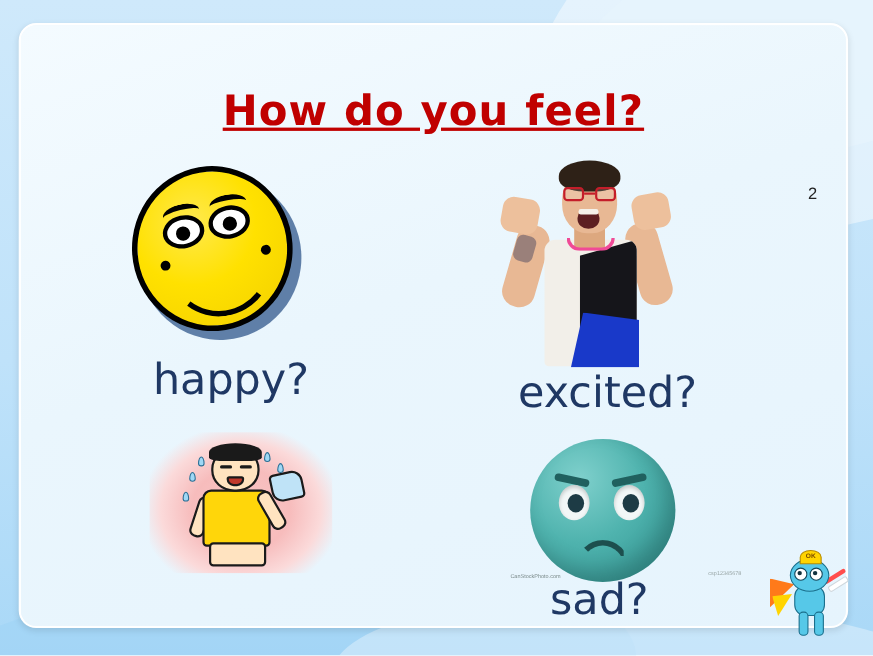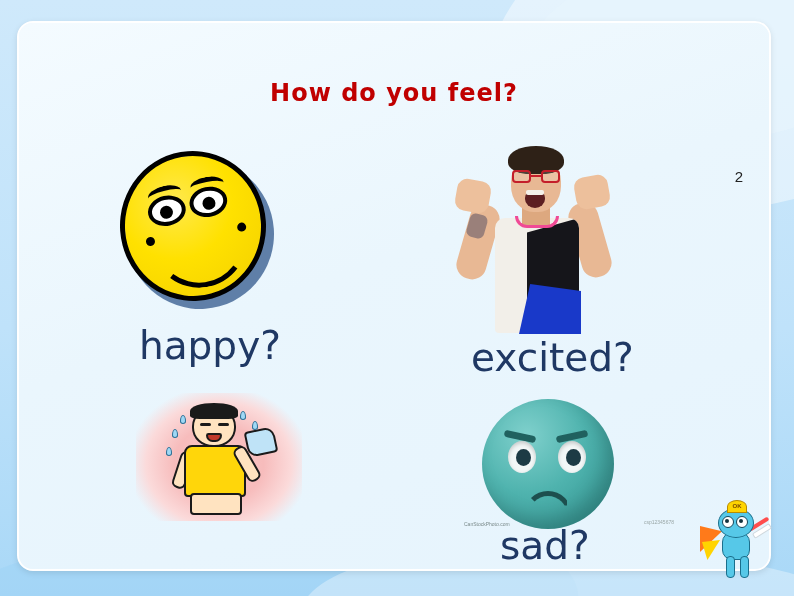--- a/index.html
+++ b/index.html
@@ -80,23 +80,24 @@
     width: 750px; height: 546px;
     background: linear-gradient(160deg, #f4fbff 0%, #eaf6fd 45%, #e6f4fd 100%);
   }
   .title {
     position: absolute;
     left: 0; top: 56px;
     width: 750px;
     text-align: center;
     color: #c00000;
     font-family: "DejaVu Sans", sans-serif;
-    font-size: 24px;
+    font-size: 38px;
     font-weight: bold;
     letter-spacing: 1px;
+    text-decoration: underline;
   }
   .page-number {
     position: absolute;
     right: 26px; top: 145px;
     color: #222222;
     font-size: 15px;
     font-family: "Liberation Sans", sans-serif;
   }
   .caption {
     position: absolute;

